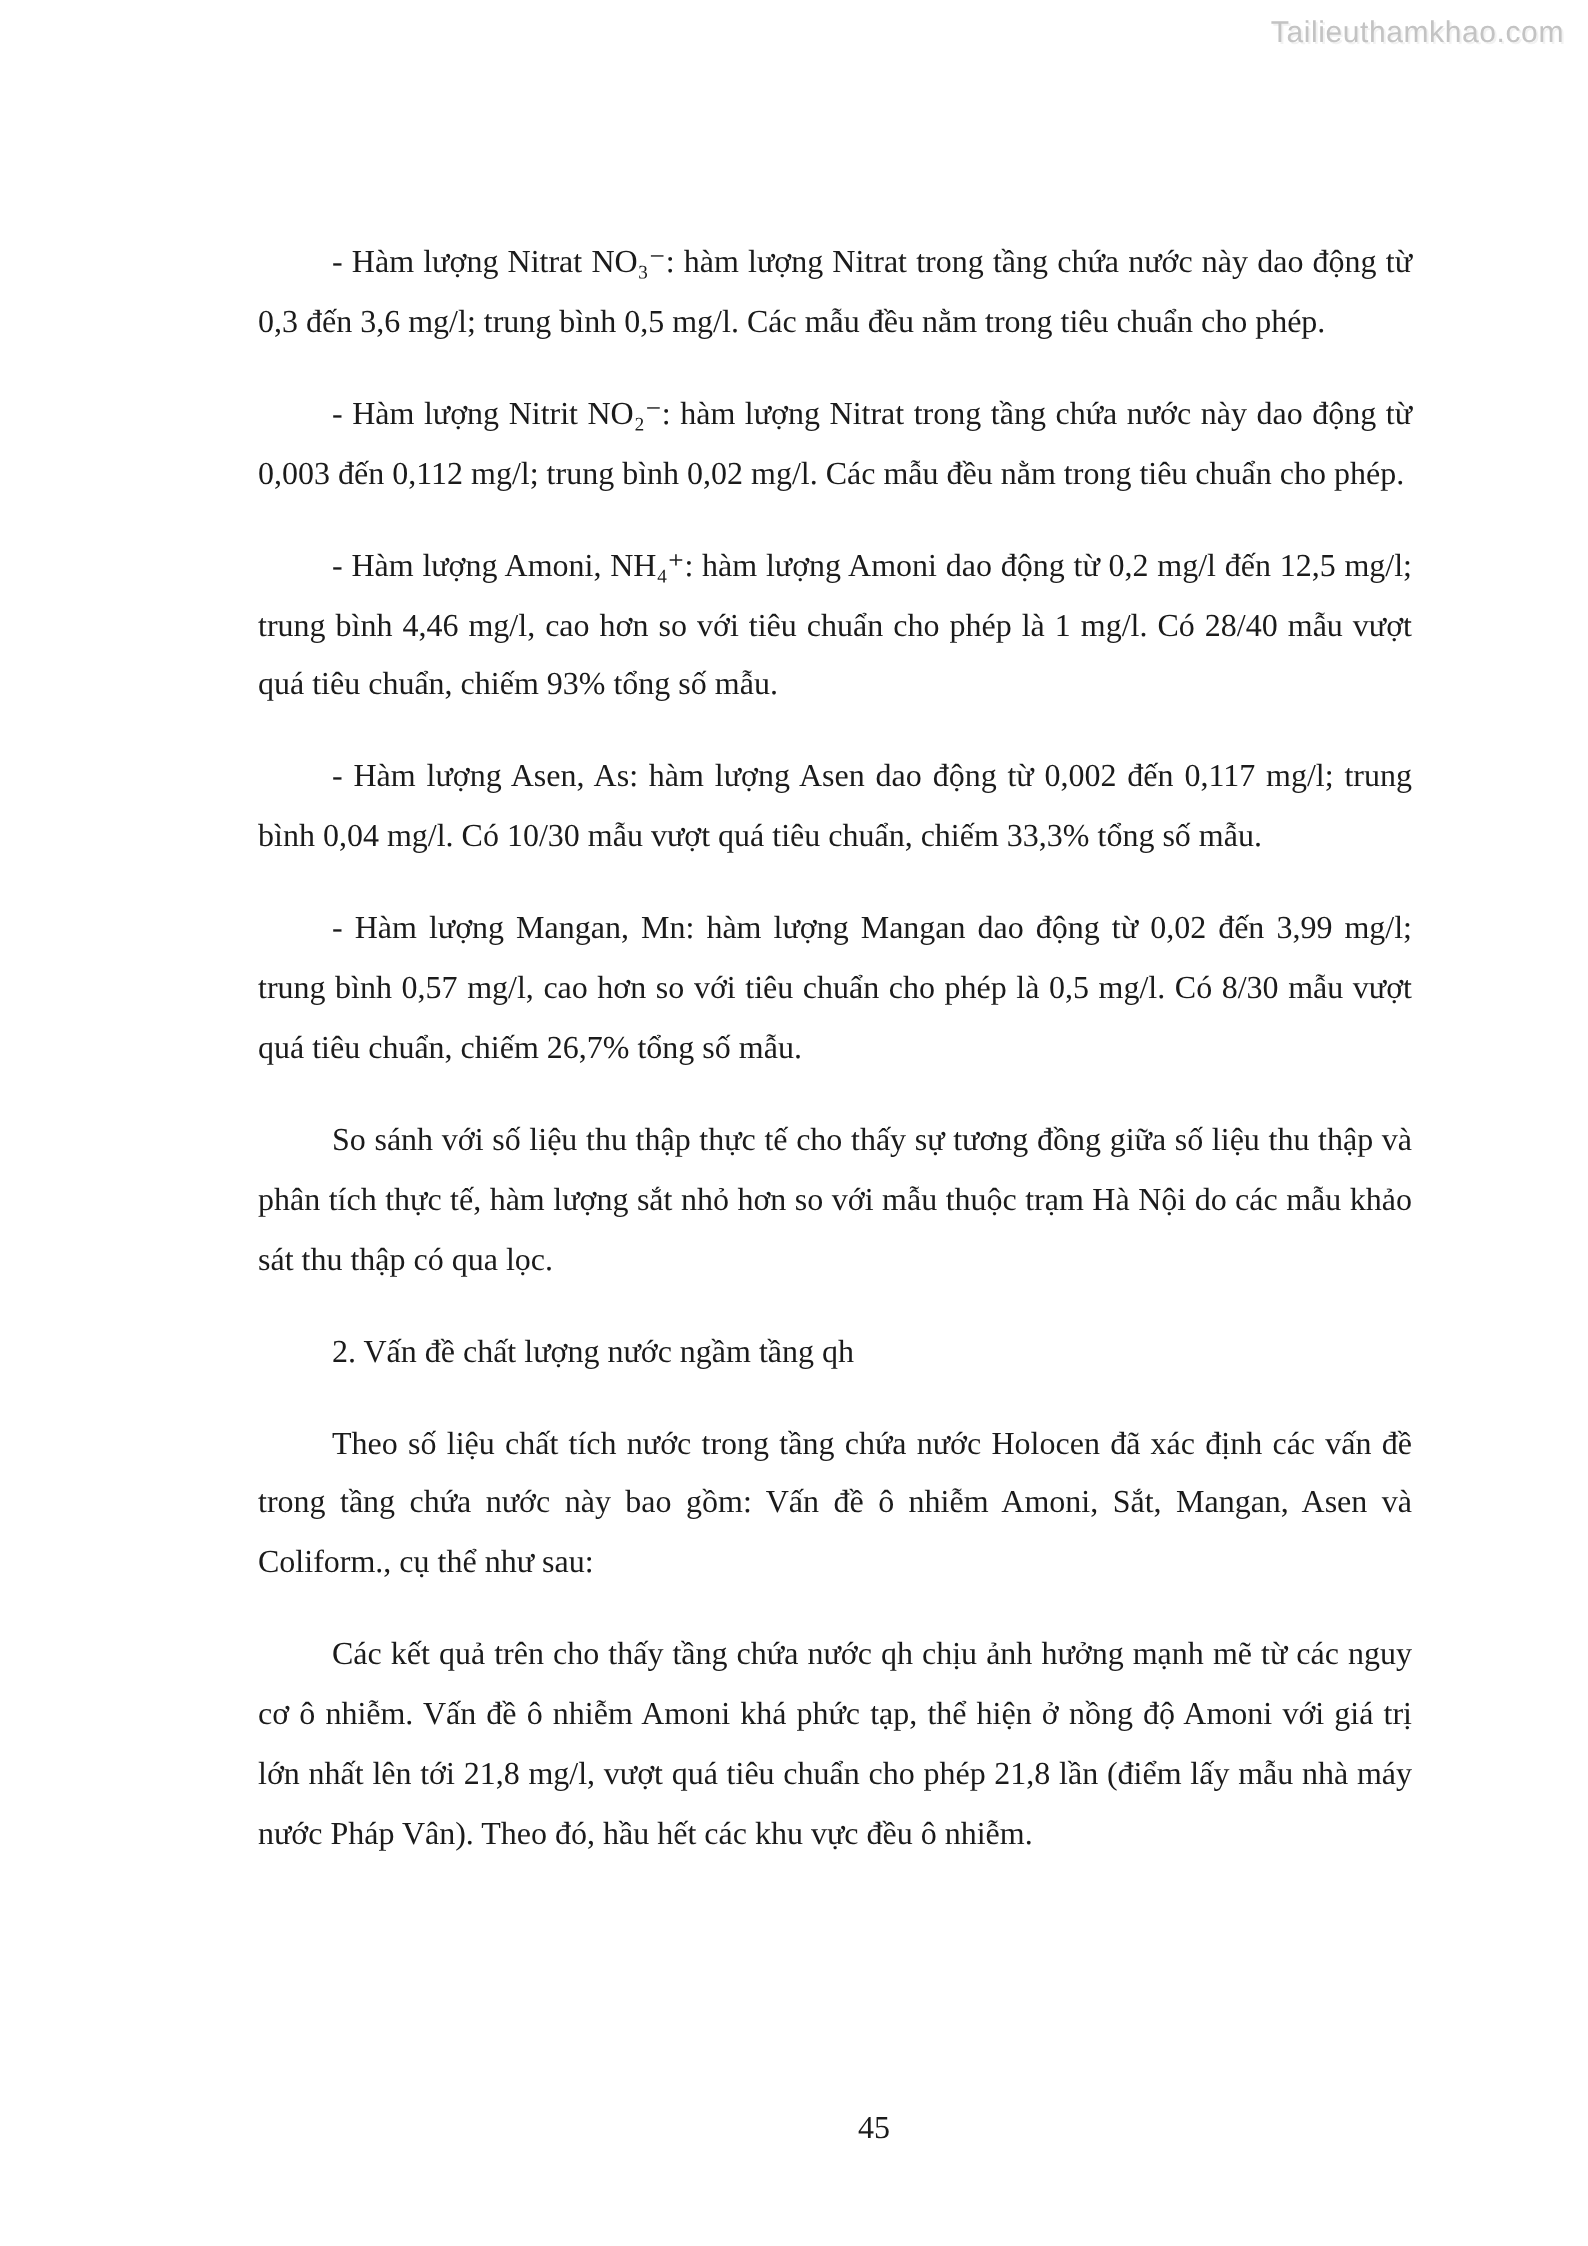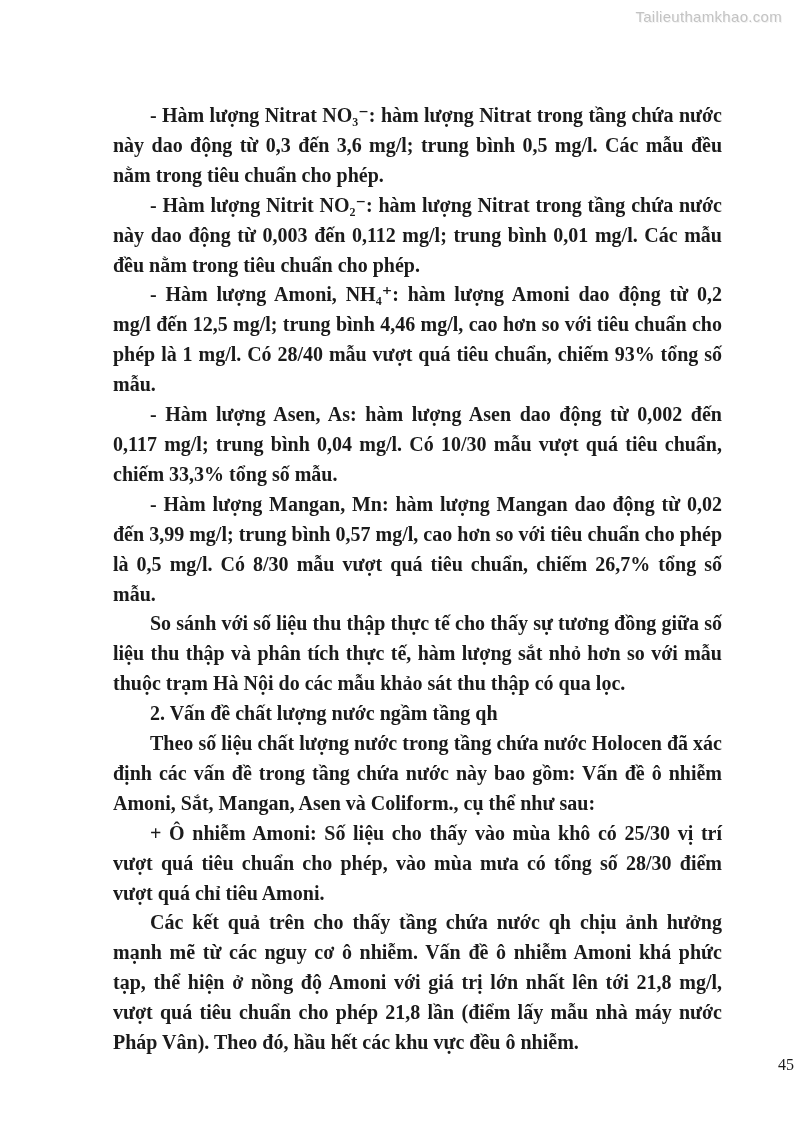--- a/index.html
+++ b/index.html
@@ -27,52 +27,50 @@
     letter-spacing: 0.3px;
   }
   .content {
     position: absolute;
     top: 101px;
     left: 113px;
     width: 609px;
     color: #1b1b1b;
   }
   .content p {
-    font-size: 20px;
+    font-size: 16px;
     line-height: 29.9px;
     text-align: justify;
     text-indent: 37px;
-    margin: 0;
-    font-weight: bold;
+    margin: 16px;
   }
   .page-footer {
     position: absolute;
     top: 1056px;
     left: 80px;
     right: 0;
-    text-align: right;
+    text-align: center;
     font-size: 16px;
     color: #1b1b1b;
   }
 </style>
 </head>
 <body>
 
 <div class="page">
 
   <div class="watermark">Tailieuthamkhao.com</div>
 
   <div class="content">
     <p>- Hàm lượng Nitrat NO₃⁻: hàm lượng Nitrat trong tầng chứa nước này dao động từ 0,3 đến 3,6 mg/l; trung bình 0,5 mg/l. Các mẫu đều nằm trong tiêu chuẩn cho phép.</p>
-    <p>- Hàm lượng Nitrit NO₂⁻: hàm lượng Nitrat trong tầng chứa nước này dao động từ 0,003 đến 0,112 mg/l; trung bình 0,01 mg/l. Các mẫu đều nằm trong tiêu chuẩn cho phép.</p>
+    <p>- Hàm lượng Nitrit NO₂⁻: hàm lượng Nitrat trong tầng chứa nước này dao động từ 0,003 đến 0,112 mg/l; trung bình 0,02 mg/l. Các mẫu đều nằm trong tiêu chuẩn cho phép.</p>
     <p>- Hàm lượng Amoni, NH₄⁺: hàm lượng Amoni dao động từ 0,2 mg/l đến 12,5 mg/l; trung bình 4,46 mg/l, cao hơn so với tiêu chuẩn cho phép là 1 mg/l. Có 28/40 mẫu vượt quá tiêu chuẩn, chiếm 93% tổng số mẫu.</p>
     <p>- Hàm lượng Asen, As: hàm lượng Asen dao động từ 0,002 đến 0,117 mg/l; trung bình 0,04 mg/l. Có 10/30 mẫu vượt quá tiêu chuẩn, chiếm 33,3% tổng số mẫu.</p>
     <p>- Hàm lượng Mangan, Mn: hàm lượng Mangan dao động từ 0,02 đến 3,99 mg/l; trung bình 0,57 mg/l, cao hơn so với tiêu chuẩn cho phép là 0,5 mg/l. Có 8/30 mẫu vượt quá tiêu chuẩn, chiếm 26,7% tổng số mẫu.</p>
     <p>So sánh với số liệu thu thập thực tế cho thấy sự tương đồng giữa số liệu thu thập và phân tích thực tế, hàm lượng sắt nhỏ hơn so với mẫu thuộc trạm Hà Nội do các mẫu khảo sát thu thập có qua lọc.</p>
     <p>2. Vấn đề chất lượng nước ngầm tầng qh</p>
-    <p>Theo số liệu chất lượng nước trong tầng chứa nước Holocen đã xác định các vấn đề trong tầng chứa nước này bao gồm: Vấn đề ô nhiễm Amoni, Sắt, Mangan, Asen và Coliform., cụ thể như sau:</p>
-    <p>+ Ô nhiễm Amoni: Số liệu cho thấy vào mùa khô có 25/30 vị trí vượt quá tiêu chuẩn cho phép, vào mùa mưa có tổng số 28/30 điểm vượt quá chỉ tiêu Amoni.</p>
+    <p>Theo số liệu chất tích nước trong tầng chứa nước Holocen đã xác định các vấn đề trong tầng chứa nước này bao gồm: Vấn đề ô nhiễm Amoni, Sắt, Mangan, Asen và Coliform., cụ thể như sau:</p>
     <p>Các kết quả trên cho thấy tầng chứa nước qh chịu ảnh hưởng mạnh mẽ từ các nguy cơ ô nhiễm. Vấn đề ô nhiễm Amoni khá phức tạp, thể hiện ở nồng độ Amoni với giá trị lớn nhất lên tới 21,8 mg/l, vượt quá tiêu chuẩn cho phép 21,8 lần (điểm lấy mẫu nhà máy nước Pháp Vân). Theo đó, hầu hết các khu vực đều ô nhiễm.</p>
   </div>
 
   <div class="page-footer">45</div>
 
 </div>
 
 </body></html>

